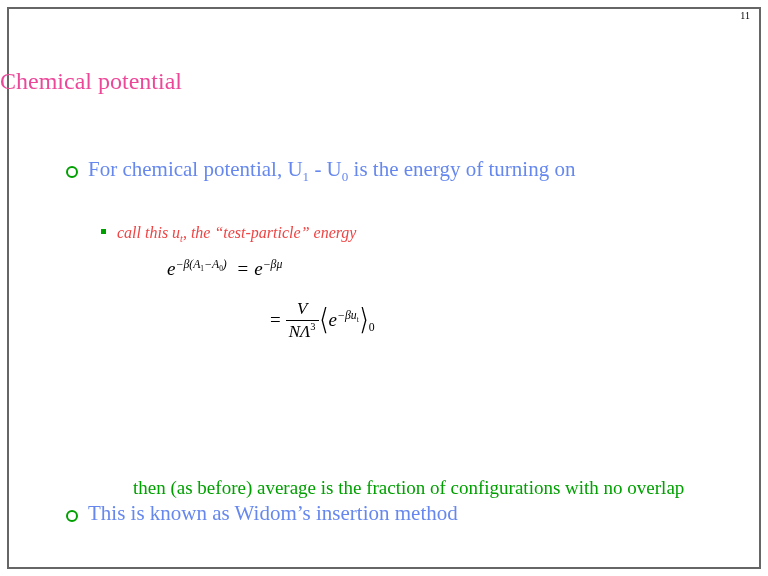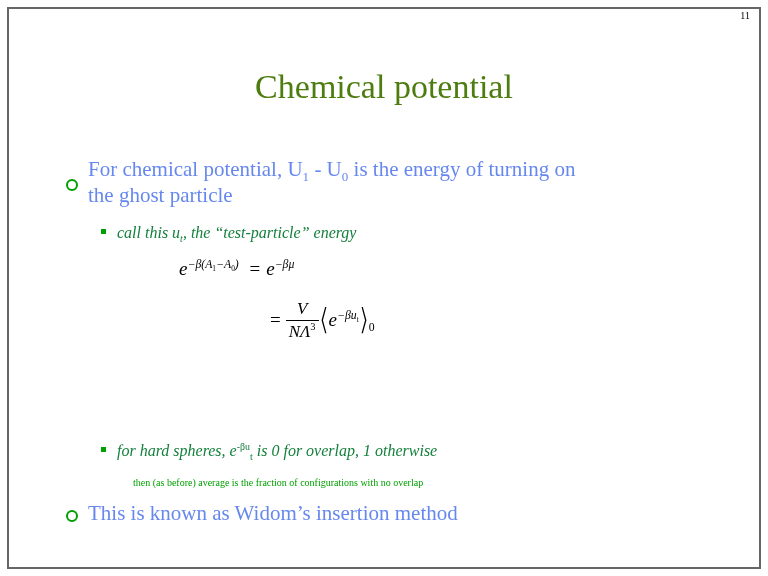--- a/index.html
+++ b/index.html
@@ -32,23 +32,23 @@
     top: 10px;
     font-size: 10px;
     color: #000000;
     font-family: "Liberation Serif", "DejaVu Serif", serif;
   }
   #title {
     position: absolute;
     left: 0;
     top: 68px;
     width: 768px;
-    text-align: center;
-    font-size: 34px;
-    color: #4d7c0f;
+    text-align: left;
+    font-size: 24px;
+    color: #ec4899;
     font-family: "Liberation Serif", "DejaVu Serif", serif;
     letter-spacing: 0px;
   }
 
   
   .bullet1 {
     position: absolute;
     display: flex;
     align-items: center;
     font-size: 21px;
@@ -67,37 +67,37 @@
   }
   .b1-text { display: block; }
 
   
   .bullet2 {
     position: absolute;
     display: flex;
     align-items: flex-start;
     font-size: 16px;
     line-height: 21px;
-    color: #15803d;
+    color: #ef4444;
     font-style: italic;
     font-family: "Liberation Serif", "DejaVu Serif", serif;
   }
   .dot {
     flex: 0 0 auto;
     width: 5px;
     height: 5px;
     background: #00A000;
     margin: 7px 11px 0 0;
   }
   .b2-text { display: block; }
 
   
   #green-note {
     position: absolute;
-    font-size: 10px;
+    font-size: 19px;
     color: #00A000;
     font-family: "Liberation Serif", "DejaVu Serif", serif;
   }
 
   
   .math {
     position: absolute;
     font-family: "Liberation Serif", "DejaVu Serif", serif;
     color: #000000;
     white-space: nowrap;
@@ -146,46 +146,41 @@
   <div id="page-number">11</div>
 
   <div id="title">Chemical potential</div>
 
   <div class="bullet1" style="left:66px; top:156px; width:640px;">
     <span class="ring"></span>
     <span>
       <span class="b1-text">
         <span>For chemical potential, U</span><sub>1</sub><span> - U</span><sub>0</sub><span> is the energy of turning on</span>
       </span>
-      <span class="b1-text">the ghost particle</span>
     </span>
   </div>
 
   <div class="bullet2" style="left:101px; top:222px; width:600px;">
     <span class="dot"></span>
     <span class="b2-text"><span>call this u</span><sub class="it">t</sub><span>, the “test-particle” energy</span></span>
   </div>
 
-  <div class="math" style="left:167px; top:258px; font-size:19px;margin-left:12px;">
+  <div class="math" style="left:167px; top:258px; font-size:19px;">
     <span class="mi">e</span><sup class="it"><span>−β(A</span><sub>1</sub><span>−A</span><sub>0</sub><span>)</span></sup>
     <span class="eqsign" style="padding:0 6px;">=</span><span class="mi">e</span><sup class="it">−βμ</sup>
   </div>
 
   <div class="math" style="left:270px; top:300px; font-size:19px;">
     <span class="eqsign" style="padding-right:5px;">=</span><span class="frac">
       <span class="num">V</span>
       <span class="den"><span>NΛ</span><sup>3</sup></span>
     </span><span class="angle-l">〈</span><span class="mi">e</span><sup class="it"><span>−βu</span><sub>t</sub></sup><span class="angle-r">〉</span><sub>0</sub>
   </div>
 
 
-  <div class="bullet2" style="left:101px; top:440px; width:600px;">
-    <span class="dot"></span>
-    <span class="b2-text"><span>for hard spheres, </span><span>e</span><sup><span>-βu</span></sup><sub>t</sub><span> is 0 for overlap, 1 otherwise</span></span>
-  </div>
 
   <div id="green-note" style="left:133px; top:477px;">then (as before) average is the fraction of configurations with no overlap</div>
 
   <div class="bullet1" style="left:66px; top:500px; width:640px;">
     <span class="ring"></span>
     <span class="b1-text">This is known as Widom’s insertion method</span>
   </div>
 
 </div>
 

